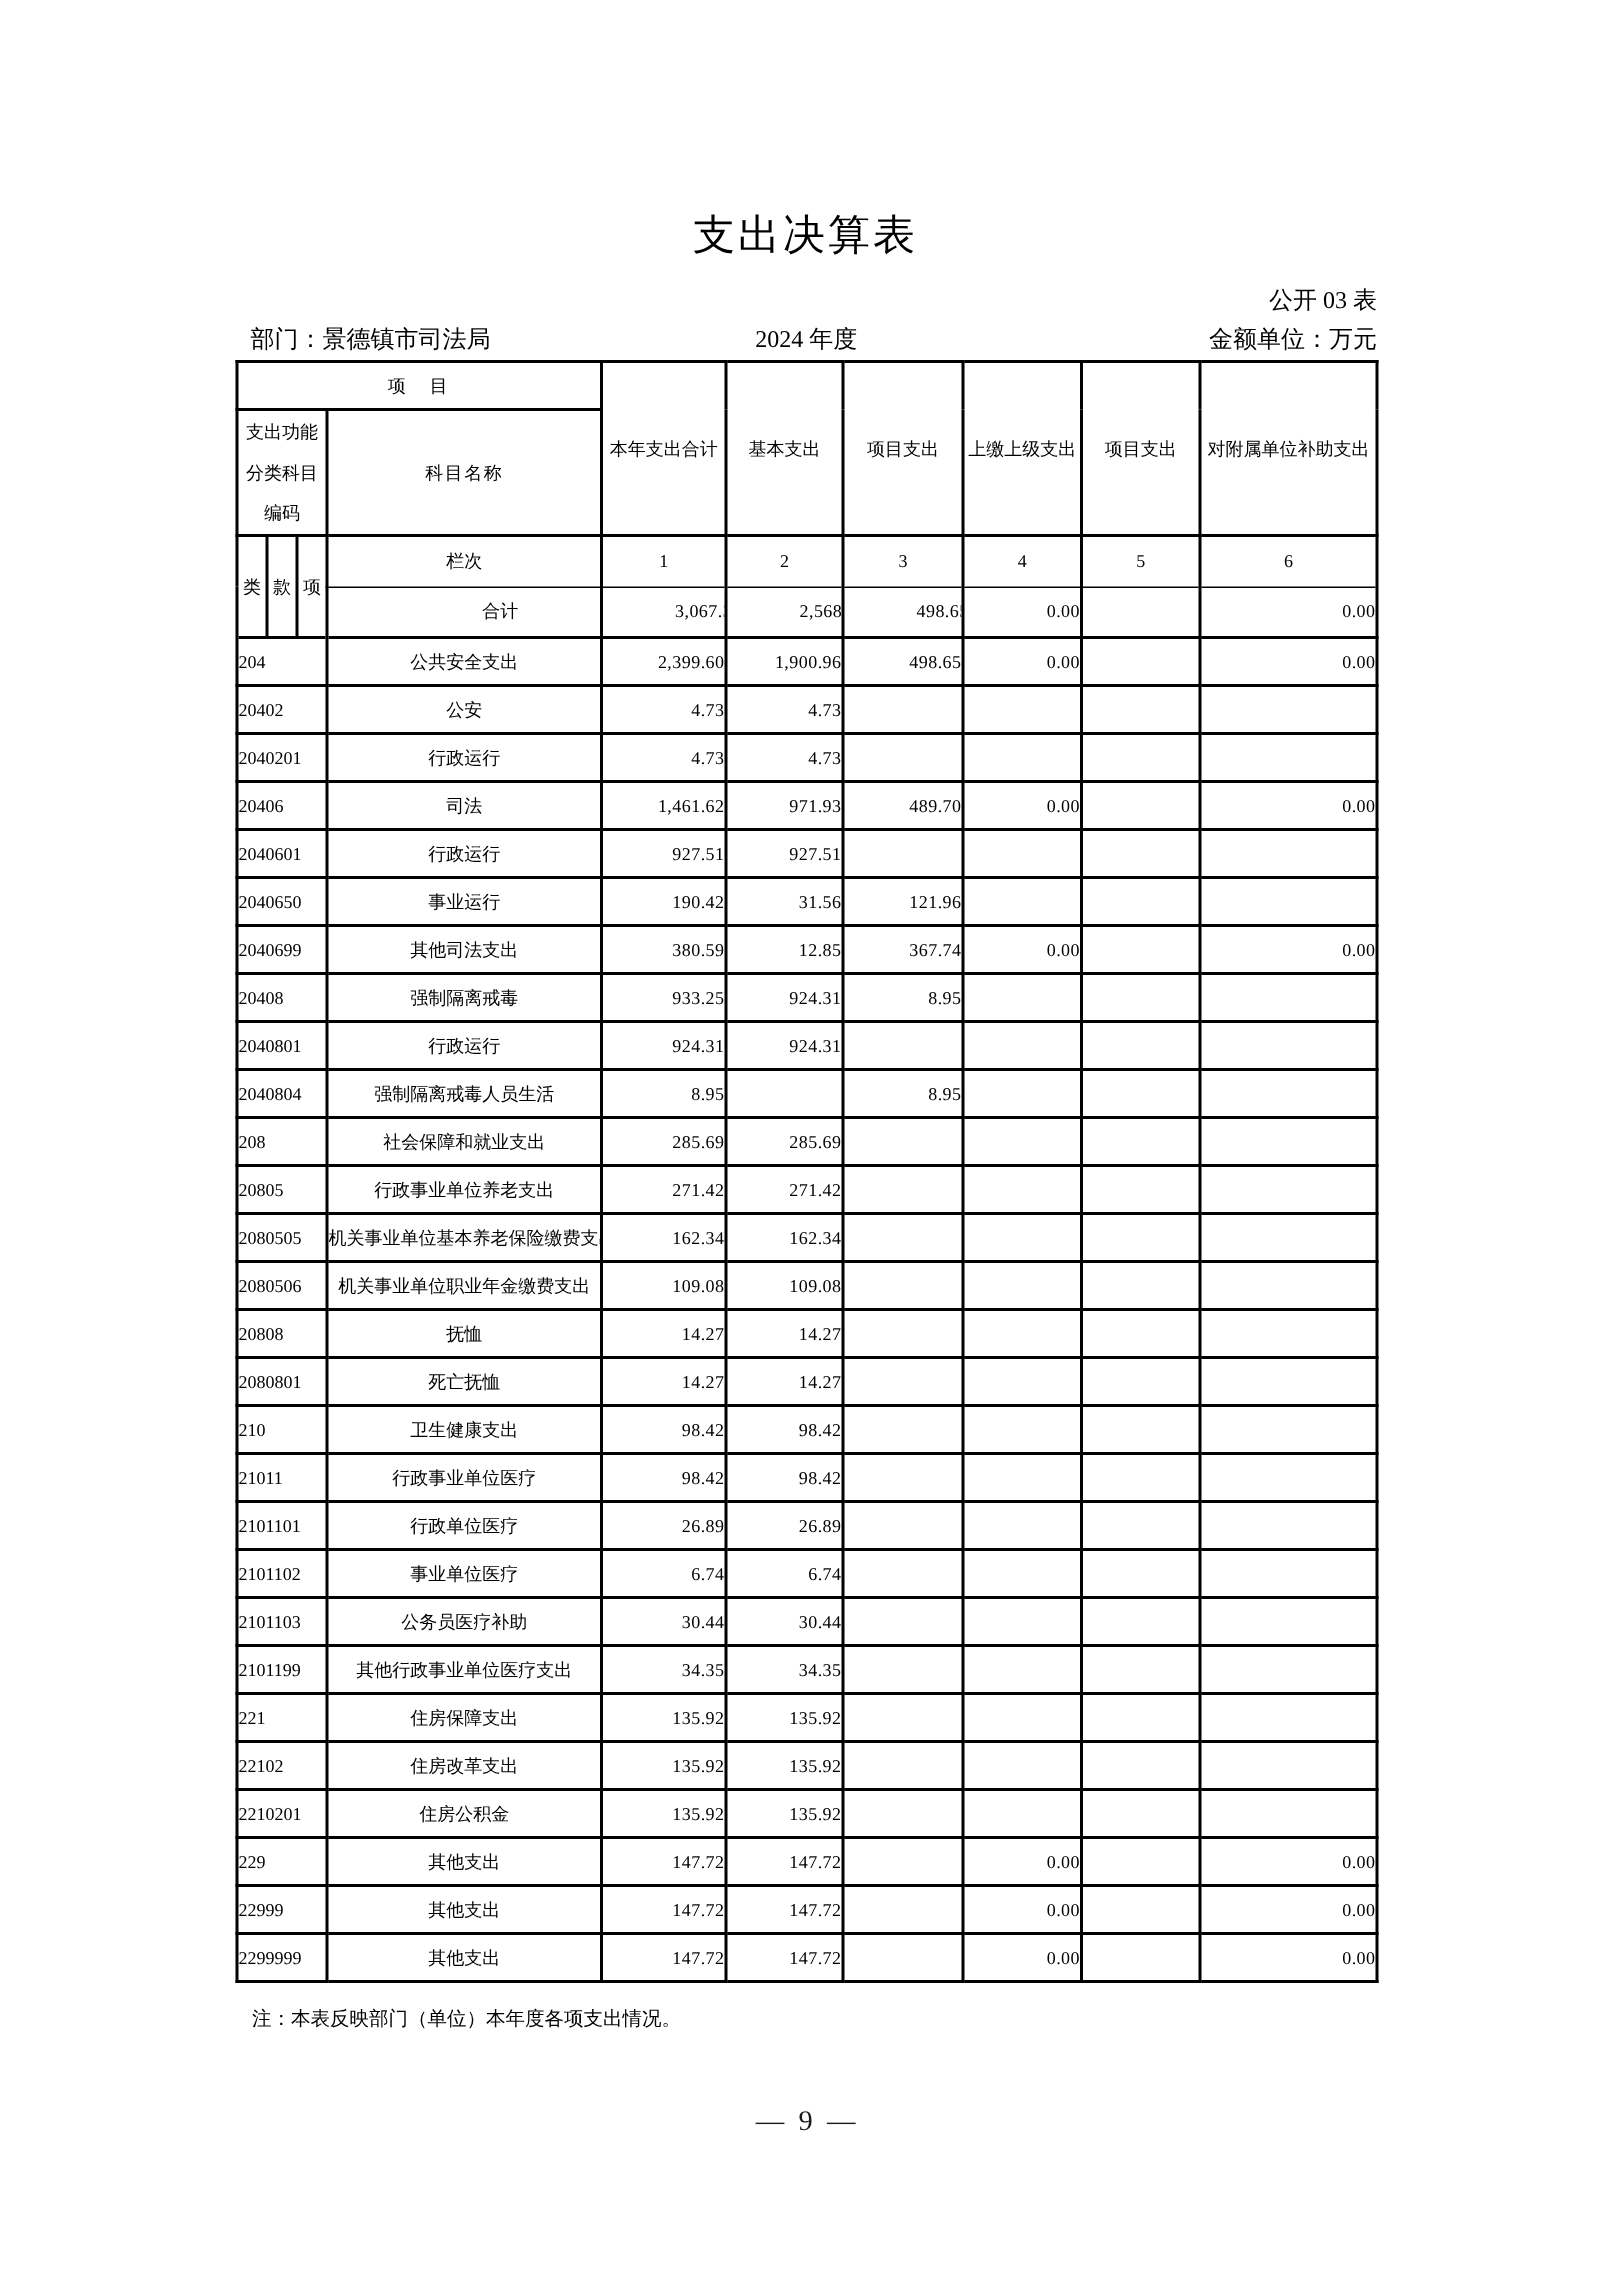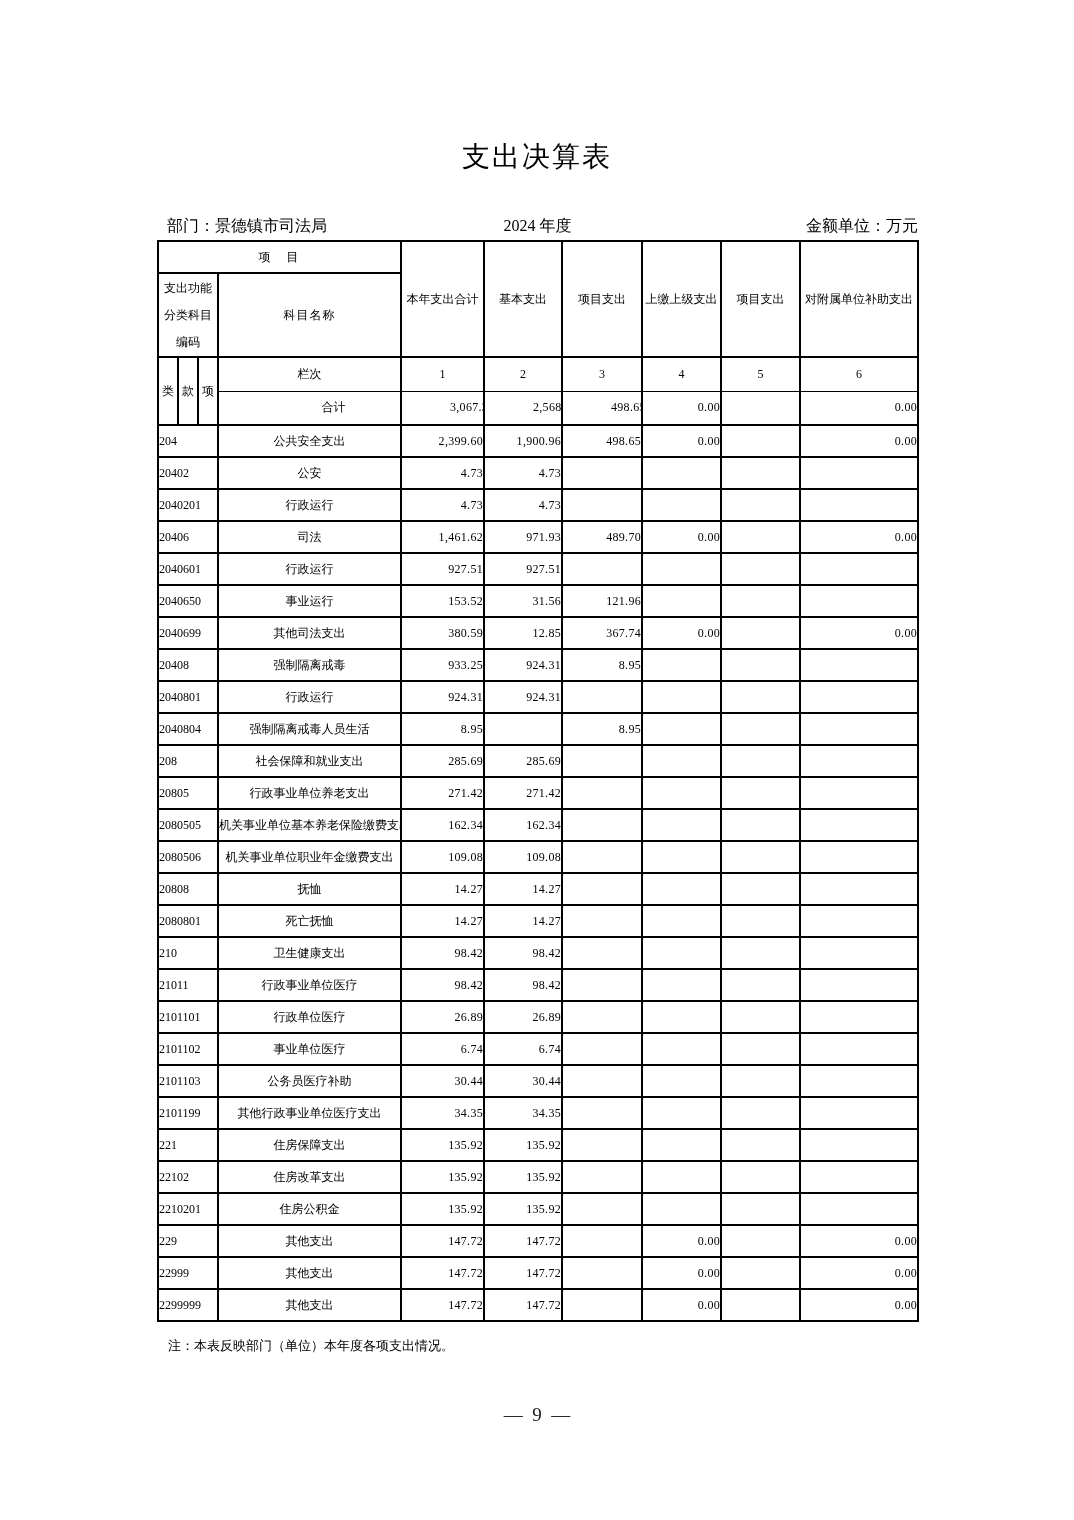--- a/index.html
+++ b/index.html
@@ -56,20 +56,21 @@
     font-size:19px;white-space:pre;color:#1a1a1a;
   }
 </style>
 </head>
 <body>
 
 <div class="page">
 
   <div class="title">支出决算表</div>
 
+  <div class="form-code">公开 03 表</div>
 
   <div class="meta-row">
     <span class="dept">部门：景德镇市司法局</span>
     <span class="year">2024 年度</span>
     <span class="unit">金额单位：万元</span>
   </div>
 
   <table class="main">
     <colgroup>
       <col style="width:60px">
@@ -172,21 +173,21 @@
           <td class="num">927.51</td>
           <td class="num">927.51</td>
           <td class="num"></td>
           <td class="num"></td>
           <td class="num"></td>
           <td class="num"></td>
         </tr>
         <tr>
           <td class="code">2040650</td>
           <td class="name">事业运行</td>
-          <td class="num">153.52</td>
+          <td class="num">190.42</td>
           <td class="num">31.56</td>
           <td class="num">121.96</td>
           <td class="num"></td>
           <td class="num"></td>
           <td class="num"></td>
         </tr>
         <tr>
           <td class="code">2040699</td>
           <td class="name">其他司法支出</td>
           <td class="num">380.59</td>

